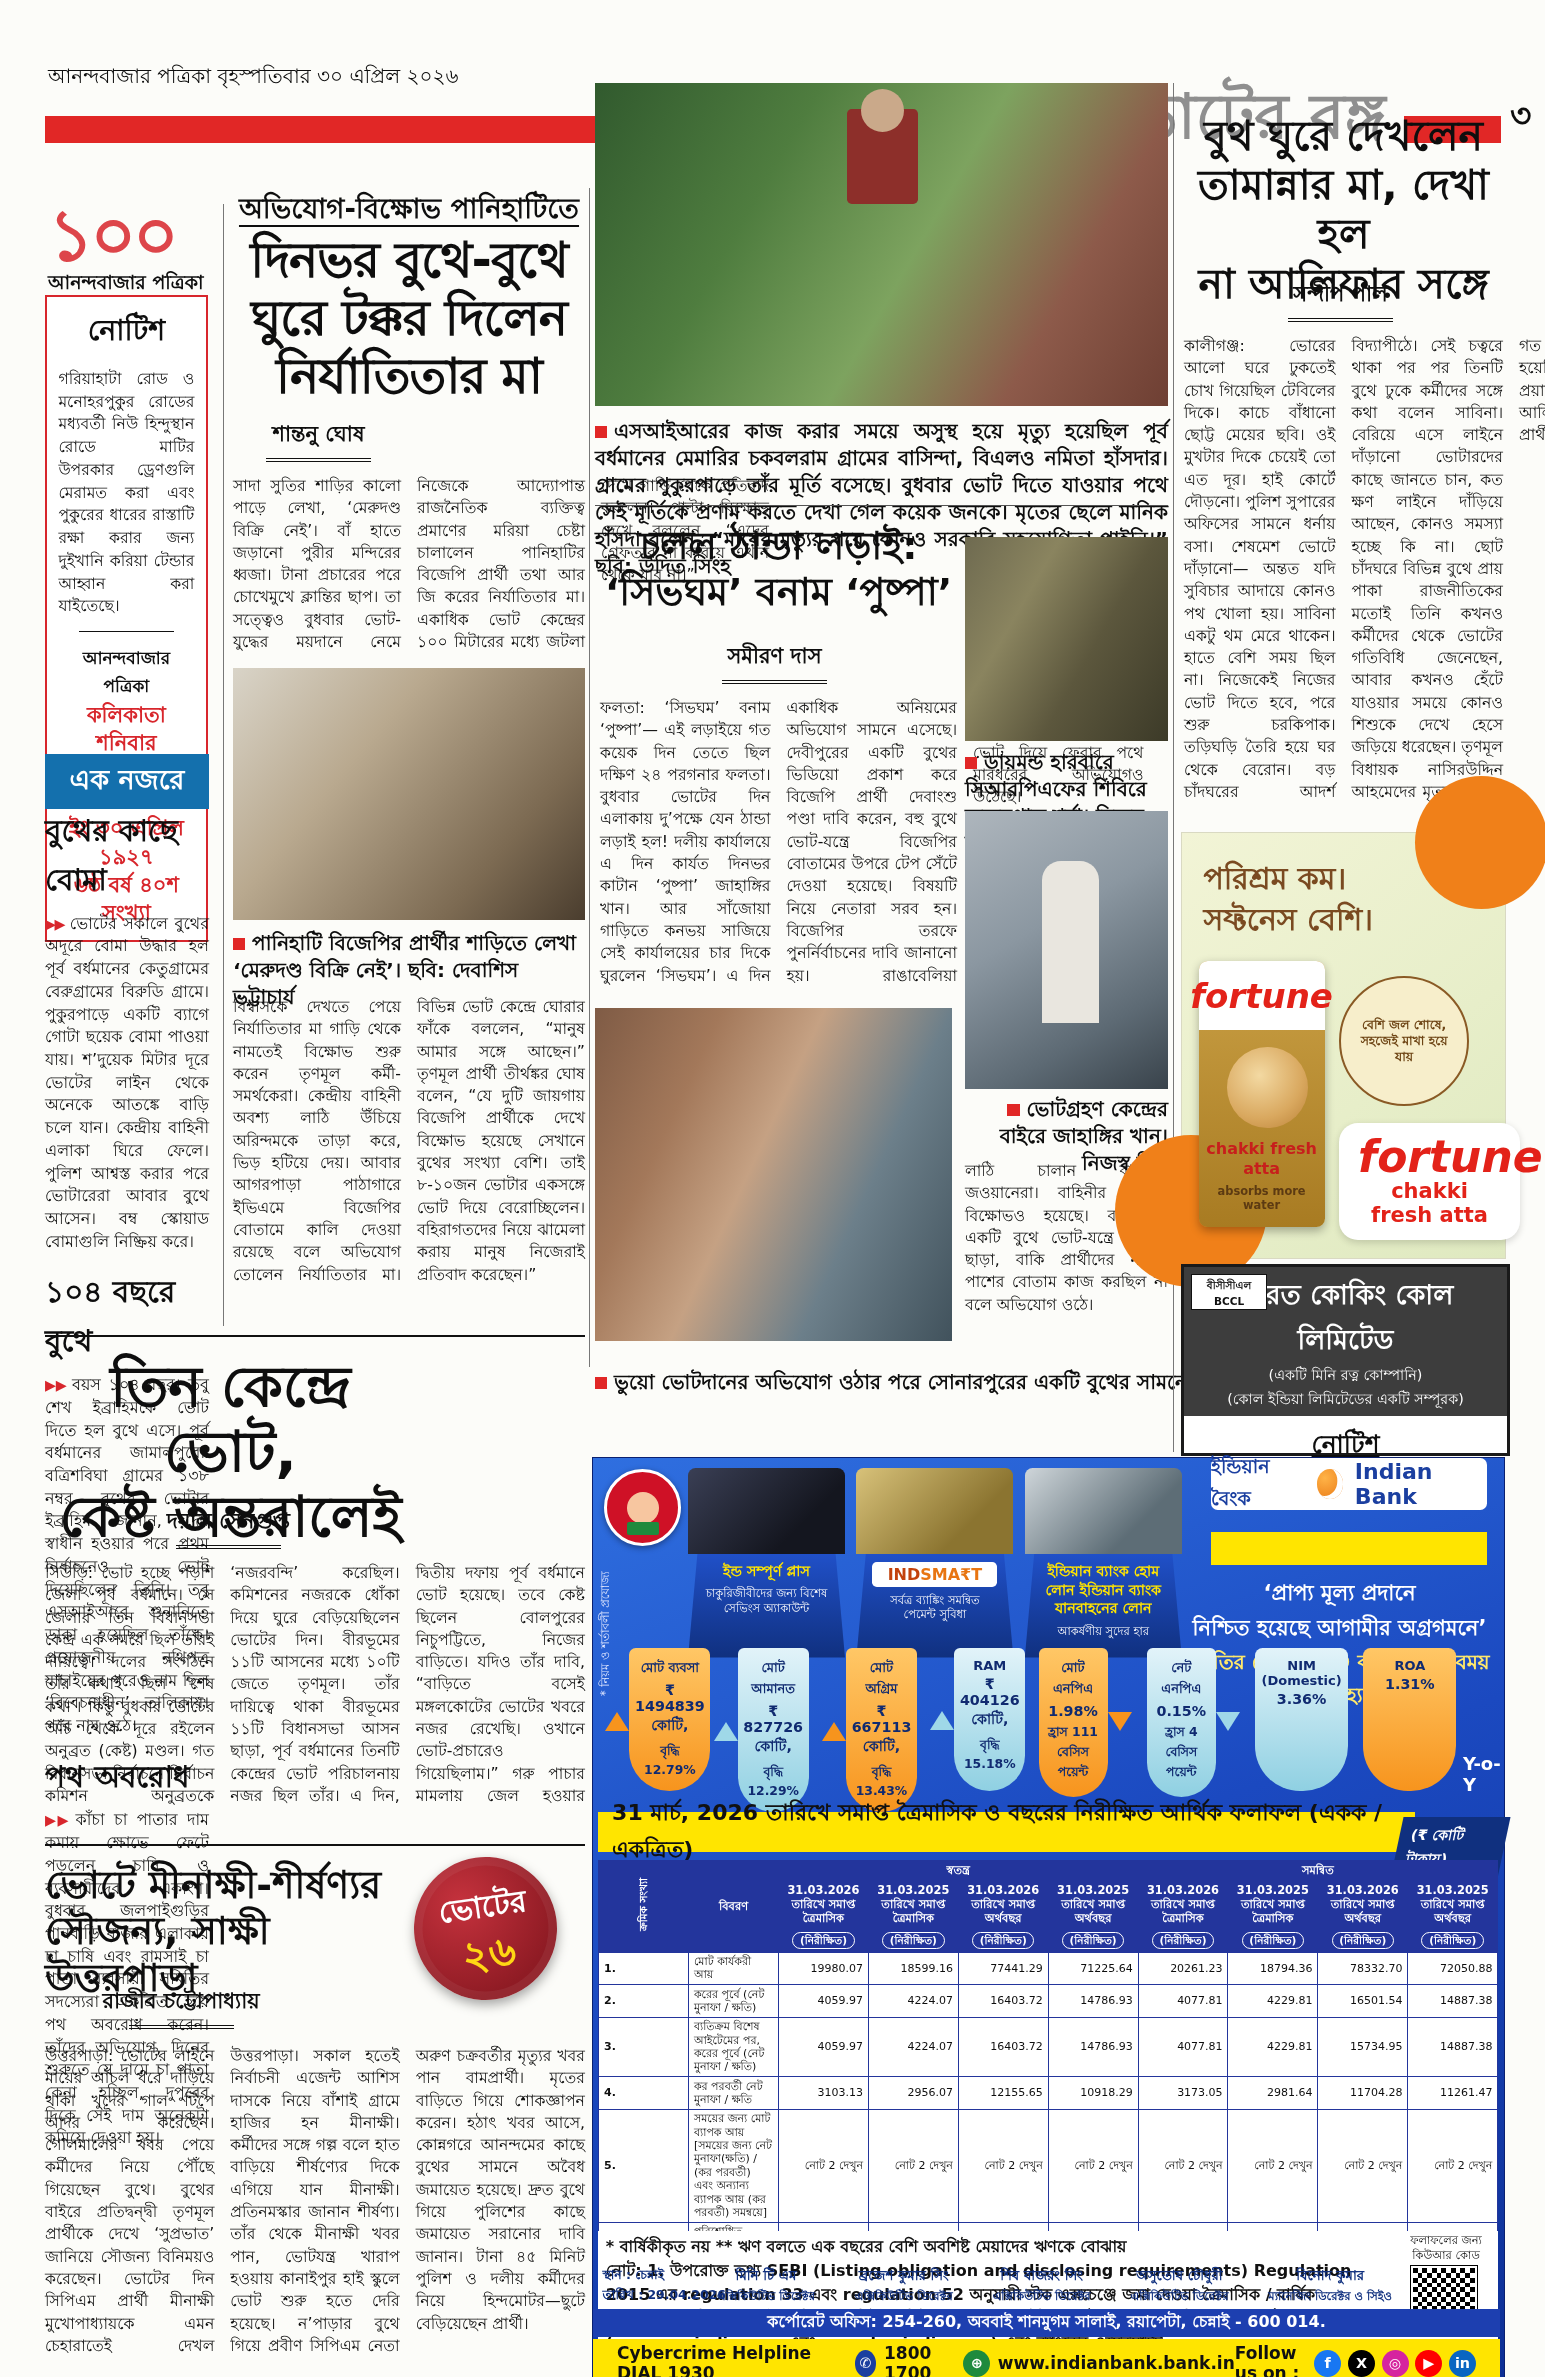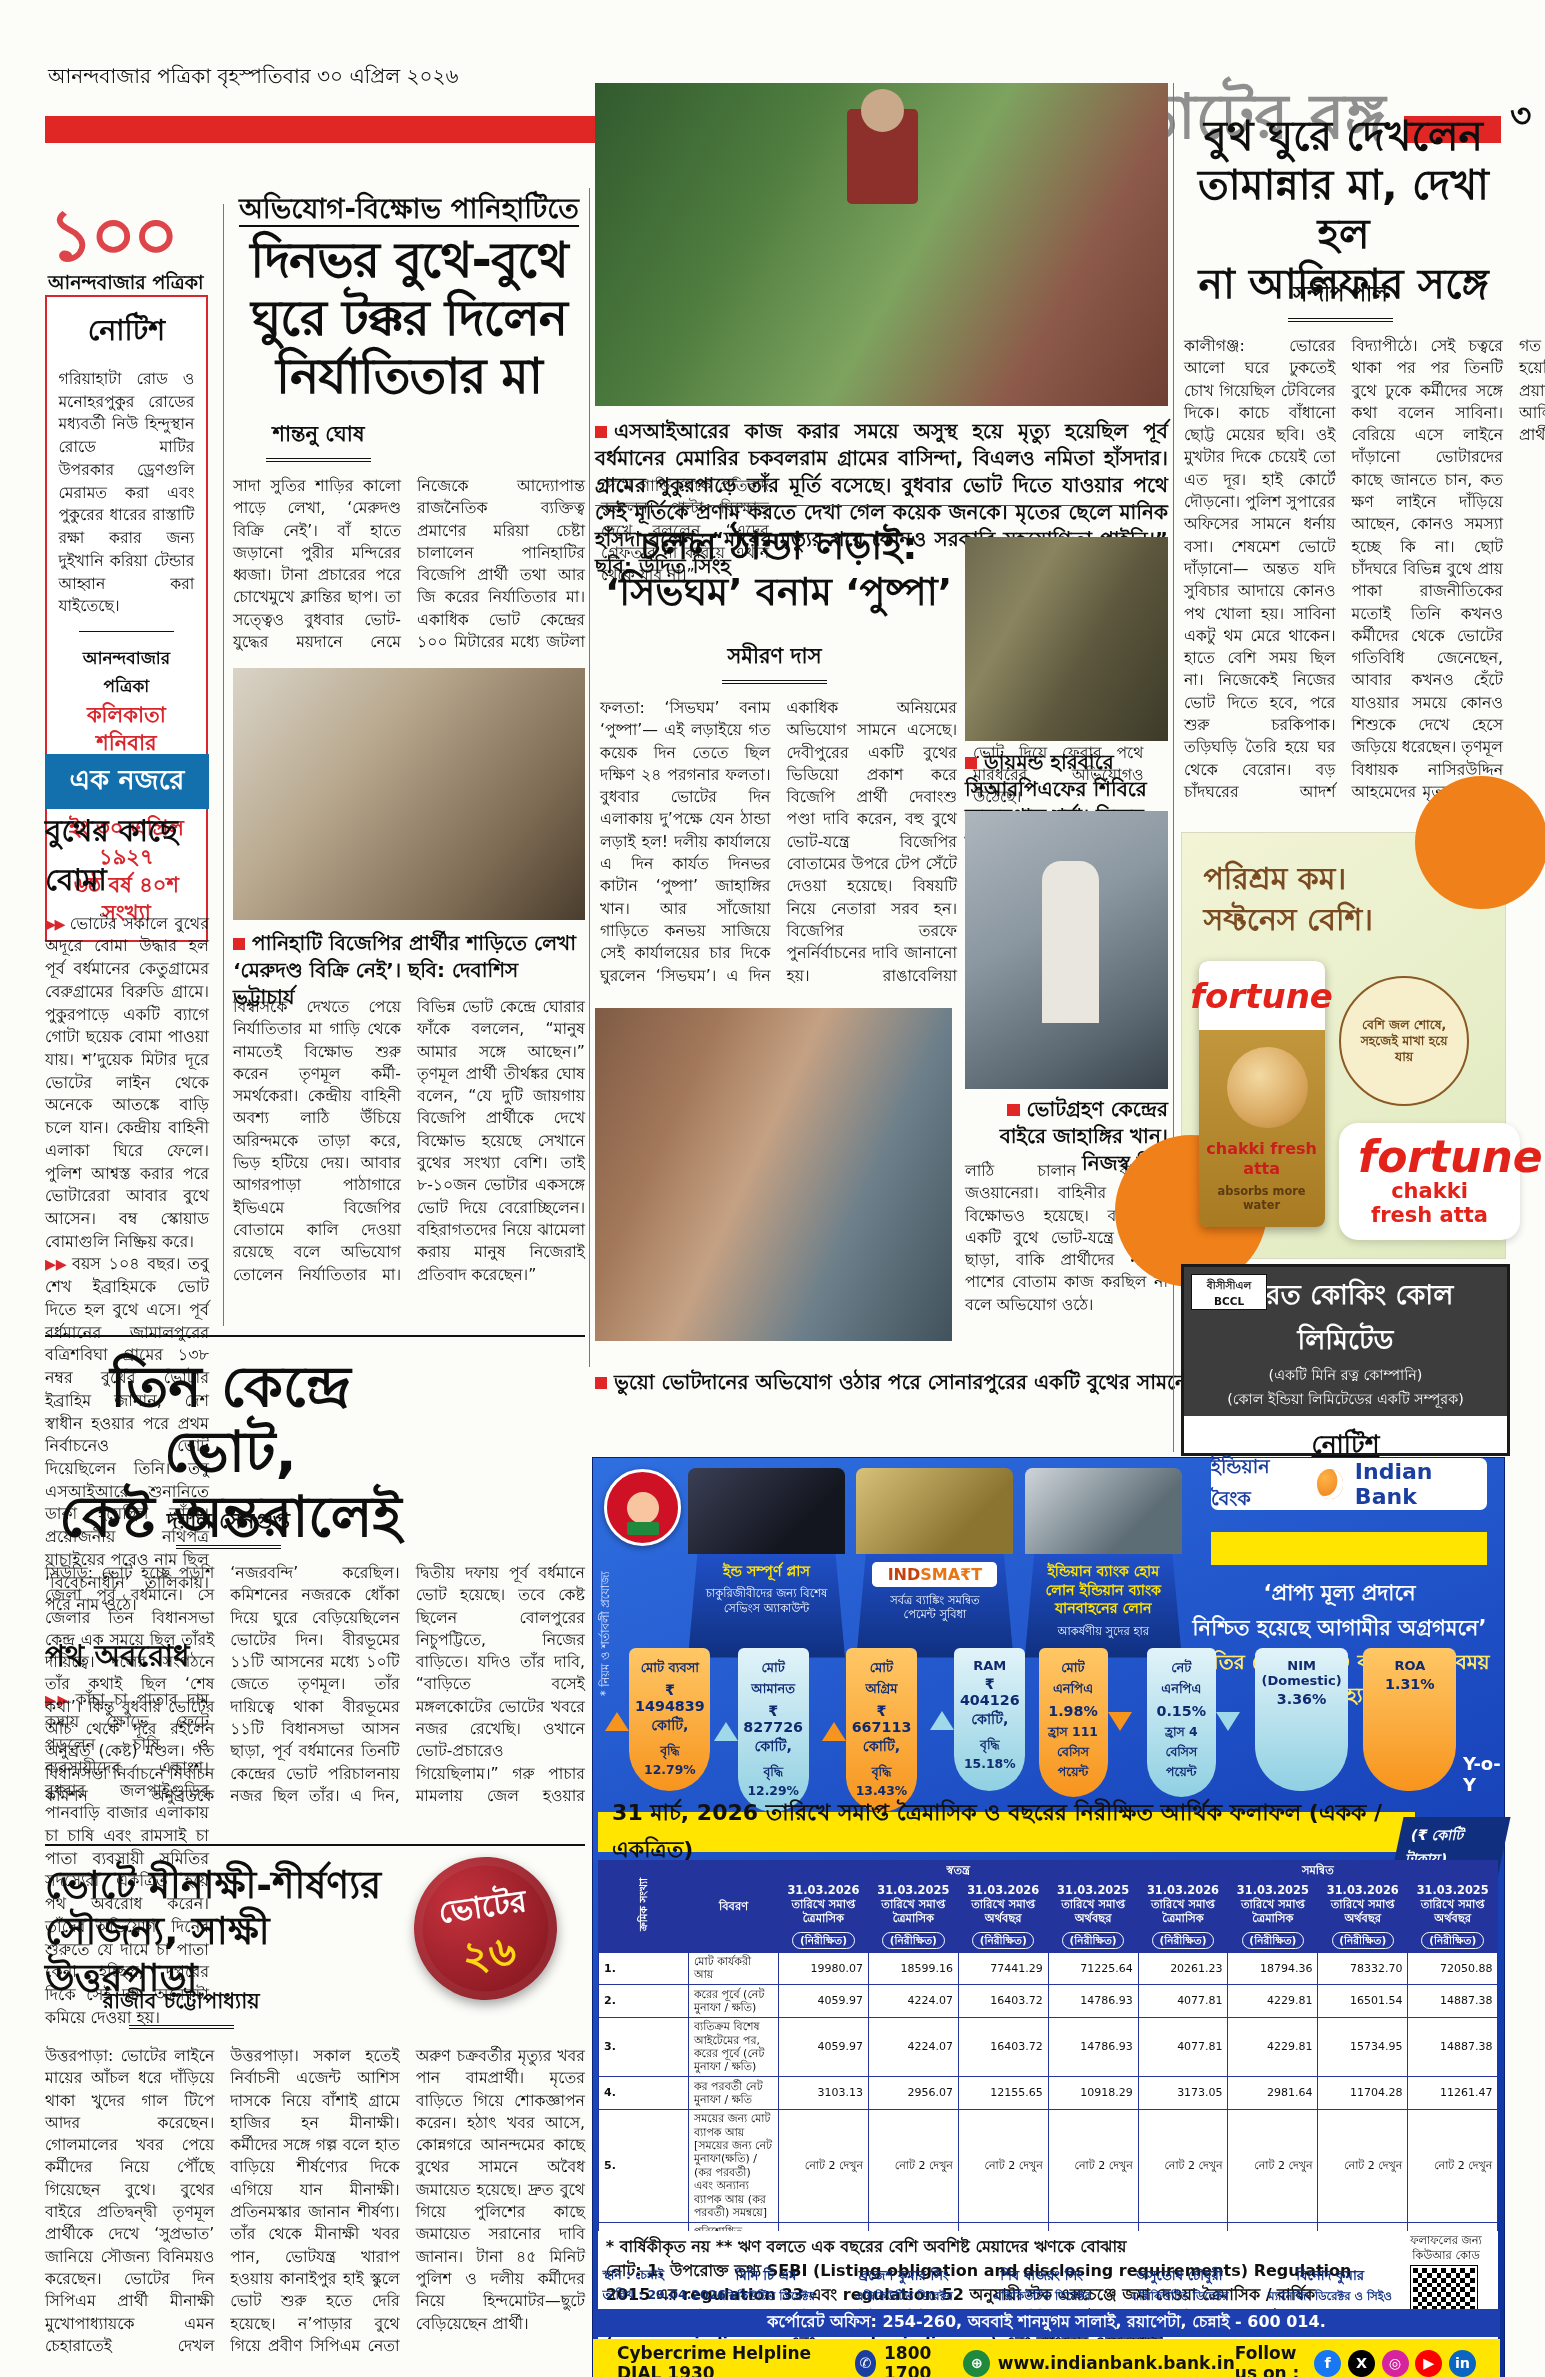--- a/index.html
+++ b/index.html
@@ -159,20 +159,21 @@
         <div class="a1">কলিকাতা শনিবার</div>
         <div class="a1">১৭ই বৈশাখ ১৩৩৪</div>
         <div class="a1">ইং ৩০ এপ্রিল ১৯২৭</div>
         <div class="a1">৬ষ্ঠ বর্ষ ৪০শ সংখ্যা</div>
       </div>
   </div>
   <div class="abs banner" style="left:45px;top:754px;width:164px;">এক নজরে</div>
   <div class="abs" style="left:45px;top:792px;width:164px;">
       <div class="brief-t">বুথের কাছে বোমা</div>
       <div class="brief-p"><span class="chev">▶▶</span>ভোটের সকালে বুথের অদূরে বোমা উদ্ধার হল পূর্ব বর্ধমানের কেতুগ্রামের বেরুগ্রামের বিরুডি গ্রামে। পুকুরপাড়ে একটি ব্যাগে গোটা ছয়েক বোমা পাওয়া যায়। শ’দুয়েক মিটার দূরে ভোটের লাইন থেকে অনেকে আতঙ্কে বাড়ি চলে যান। কেন্দ্রীয় বাহিনী এলাকা ঘিরে ফেলে। পুলিশ আশ্বস্ত করার পরে ভোটারেরা আবার বুথে আসেন। বম্ব স্কোয়াড বোমাগুলি নিষ্ক্রিয় করে।</div>
+      <div class="brief-t">১০৪ বছরে বুথে</div>
       <div class="brief-p"><span class="chev">▶▶</span>বয়স ১০৪ বছর। তবু শেখ ইব্রাহিমকে ভোট দিতে হল বুথে এসে। পূর্ব বর্ধমানের জামালপুরের বত্রিশবিঘা গ্রামের ১৩৮ নম্বর বুথের ভোটার ইব্রাহিম জানান, দেশ স্বাধীন হওয়ার পরে প্রথম নির্বাচনেও ভোট দিয়েছিলেন তিনি। তবু এসআইআরে শুনানিতে ডাকা হয়েছিল তাঁকে। প্রয়োজনীয় নথিপত্র যাচাইয়ের পরেও নাম ছিল ‘বিবেচনাধীন’ তালিকায়। পরে নাম ওঠে।</div>
       <div class="brief-t">পথ অবরোধ</div>
       <div class="brief-p"><span class="chev">▶▶</span>কাঁচা চা পাতার দাম কমায় ক্ষোভে ফেটে পড়লেন চাষি ও ব্যবসায়ীদের একাংশ। বুধবার জলপাইগুড়ির পানবাড়ি বাজার এলাকায় চা চাষি এবং রামসাই চা পাতা ব্যবসায়ী সমিতির সদস্যেরা একত্রিত হয়ে পথ অবরোধ করেন। তাঁদের অভিযোগ, দিনের শুরুতে যে দামে চা পাতা কেনা হচ্ছিল, দুপুরের দিকে সেই দাম অনেকটা কমিয়ে দেওয়া হয়।</div>
     </div>
   <div class="vrule" style="left:223px;top:204px;height:1122px;"></div>
 
   <div class="abs kicker" style="left:238px;top:188px;width:342px;">অভিযোগ-বিক্ষোভ পানিহাটিতে</div>
   <div class="abs hl-xl" style="left:233px;top:232px;width:352px;">দিনভর বুথে-বুথে ঘুরে টক্কর দিলেন নির্যাতিতার মা</div>
   <div class="abs byline" style="left:233px;top:418px;width:171px;">শান্তনু ঘোষ</div>
   <div class="abs body2 jus" style="left:233px;top:475px;width:352px;height:185px;">সাদা সুতির শাড়ির কালো পাড়ে লেখা, ‘মেরুদণ্ড বিক্রি নেই’। বাঁ হাতে জড়ানো পুরীর মন্দিরের ধ্বজা। টানা প্রচারের পরে চোখেমুখে ক্লান্তির ছাপ। তা সত্ত্বেও বুধবার ভোট-যুদ্ধের ময়দানে নেমে নিজেকে আদ্যোপান্ত রাজনৈতিক ব্যক্তিত্ব প্রমাণের মরিয়া চেষ্টা চালালেন পানিহাটির বিজেপি প্রার্থী তথা আর জি করের নির্যাতিতার মা। একাধিক ভোট কেন্দ্রের ১০০ মিটারের মধ্যে জটলা দেখে গাড়ি থেকে প্রতিবাদ করলেন। পাল্টা বিক্ষোভ দেখে বললেন, “এদের গ্রেফতার না করিয়ে এখান থেকে যাব না।”</div>

